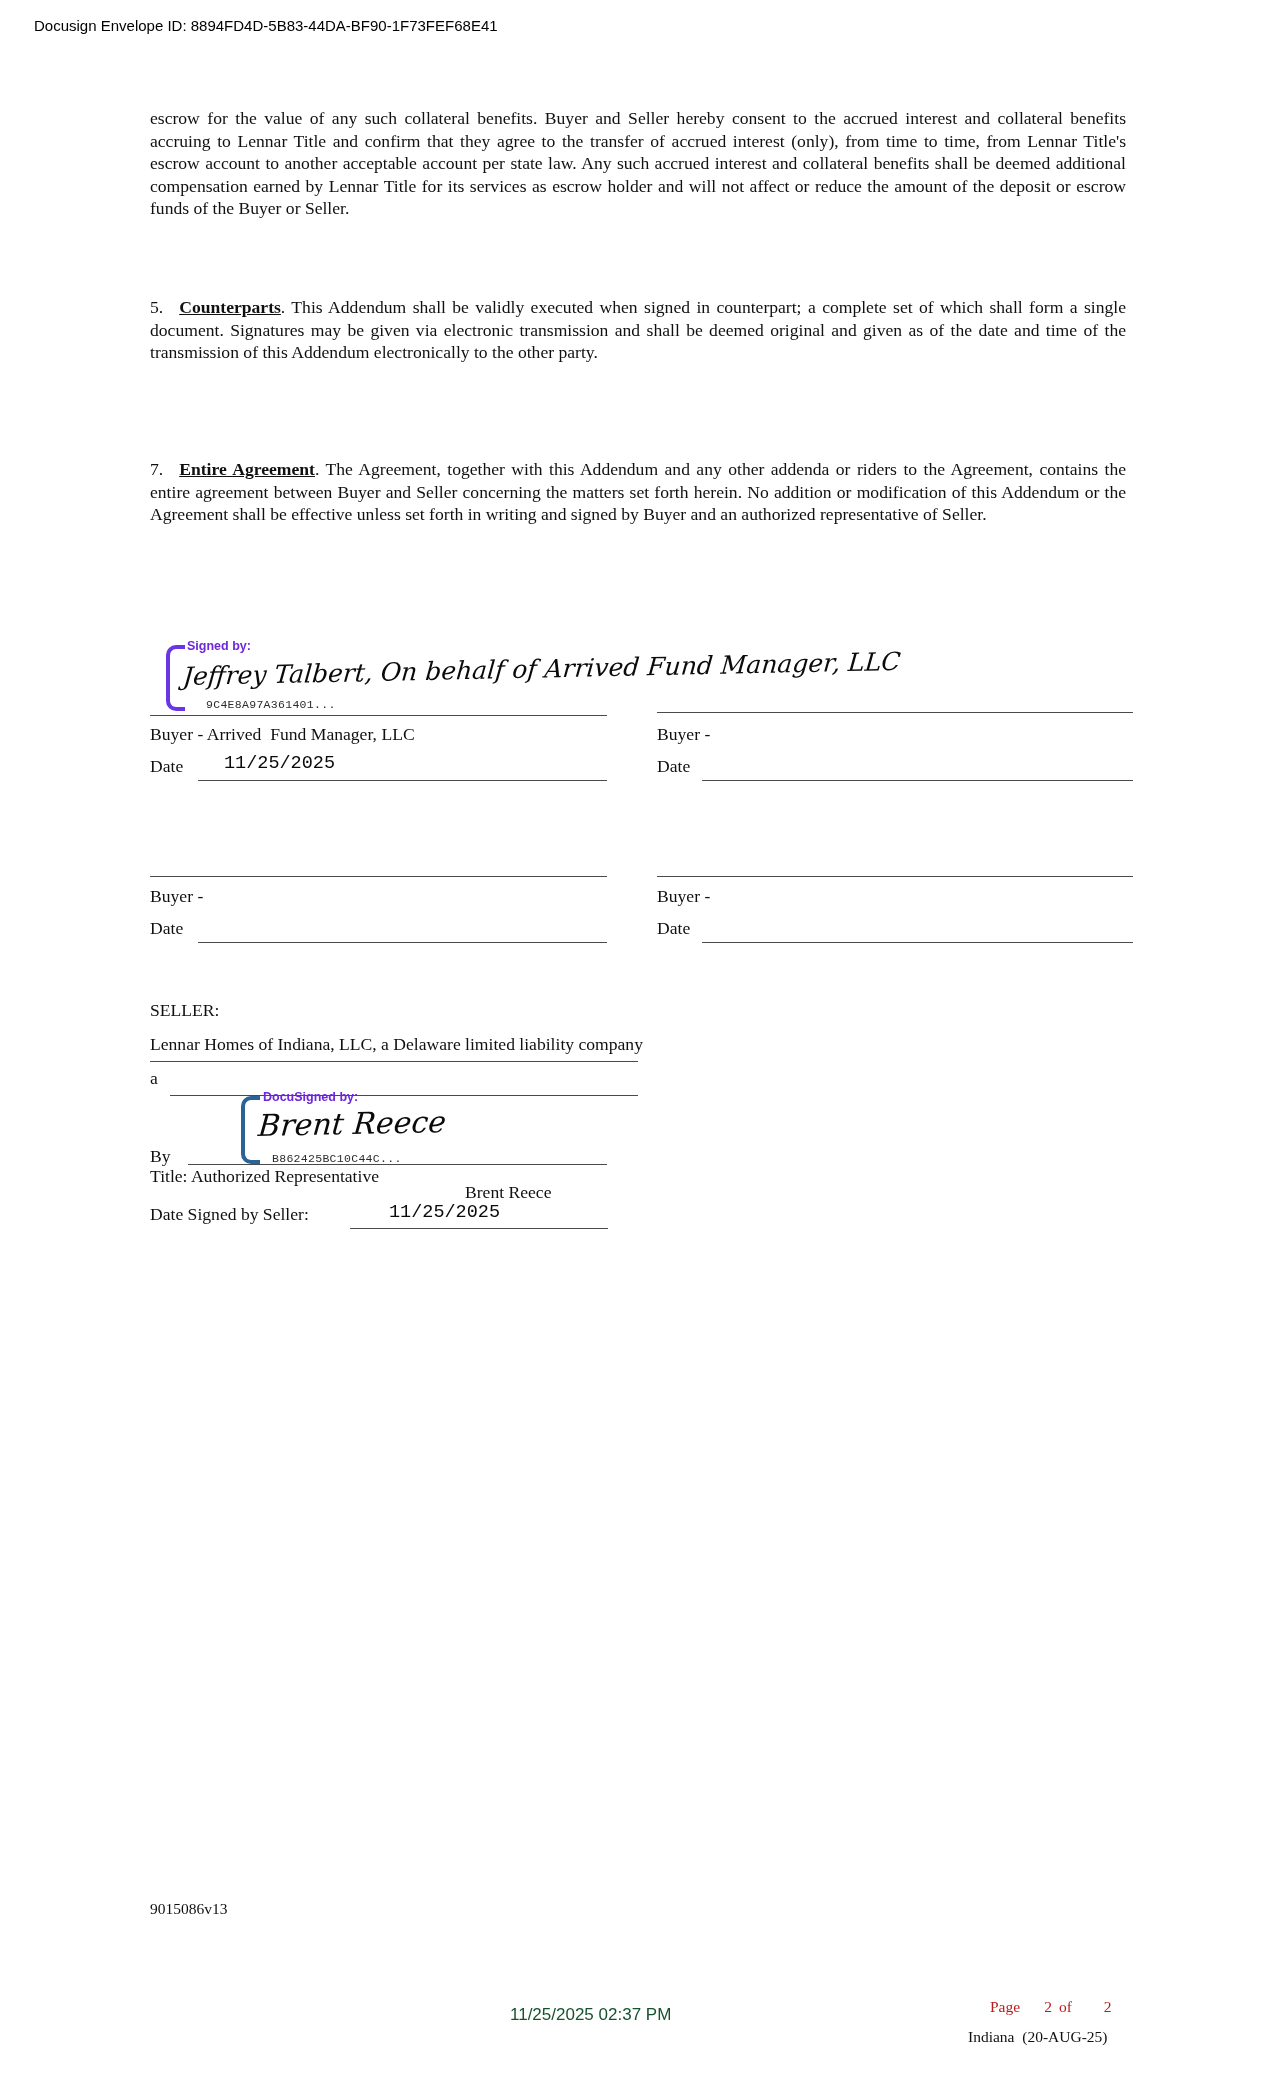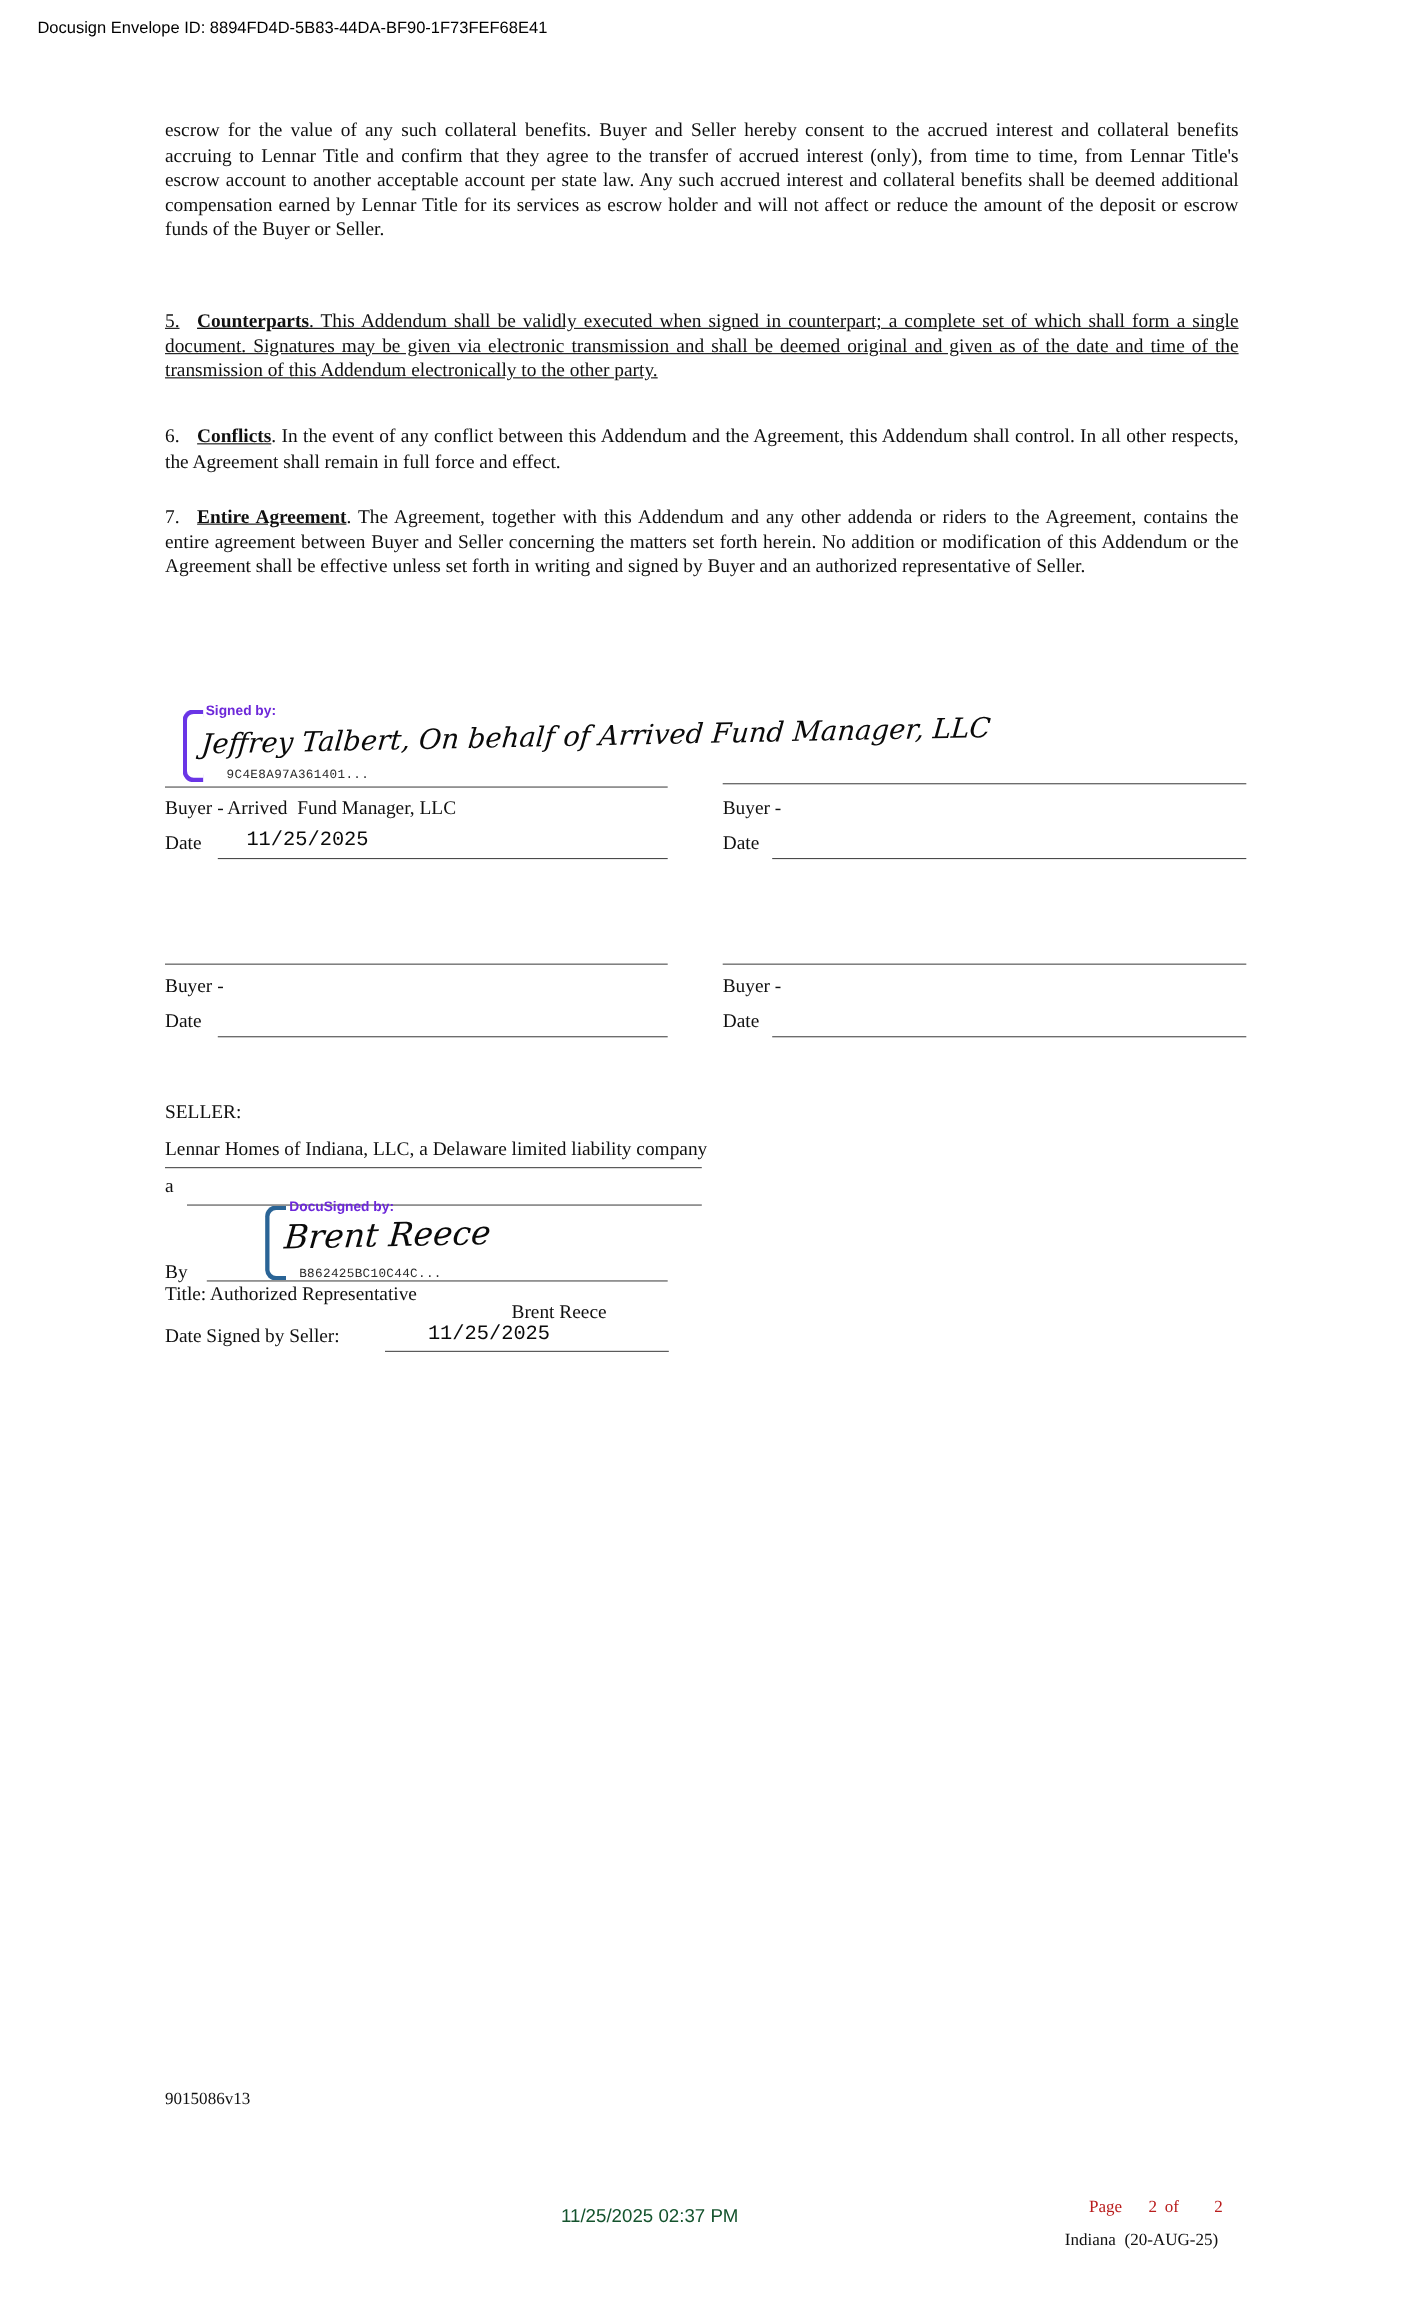--- a/index.html
+++ b/index.html
@@ -41,27 +41,24 @@
 <body>
 
 <div class="page">
 
   <div class="env">Docusign Envelope ID: 8894FD4D-5B83-44DA-BF90-1F73FEF68E41</div>
 
   <div class="para" style="top:107px;">
     <span>escrow for the value of any such collateral benefits. Buyer and Seller hereby consent to the accrued interest and collateral benefits accruing to Lennar Title and confirm that they agree to the transfer of accrued interest (only), from time to time, from Lennar Title's escrow account to another acceptable account per state law. Any such accrued interest and collateral benefits shall be deemed additional compensation earned by Lennar Title for its services as escrow holder and will not affect or reduce the amount of the deposit or escrow funds of the Buyer or Seller.</span>
   </div>
 
-  <div class="para" style="top:280px;text-decoration:underline;">
+  <div class="para" style="top:296px;">
     <span>5.</span><span class="sec-head">Counterparts</span><span>.  This Addendum shall be validly executed when signed in counterpart; a complete set of which shall form a single document. Signatures may be given via electronic transmission and shall be deemed original and given as of the date and time of the transmission of this Addendum electronically to the other party.</span>
   </div>
 
-  <div class="para" style="top:385px;">
-    <span>6.</span><span class="sec-head">Conflicts</span><span>.  In the event of any conflict between this Addendum and the Agreement, this Addendum shall control.  In all other respects, the Agreement shall remain in full force and effect.</span>
-  </div>
 
   <div class="para" style="top:458px;">
     <span>7.</span><span class="sec-head">Entire Agreement</span><span>.  The Agreement, together with this Addendum and any other addenda or riders to the Agreement, contains the entire agreement between Buyer and Seller concerning the matters set forth herein.  No addition or modification of this Addendum or the Agreement shall be effective unless set forth in writing and signed by Buyer and an authorized representative of Seller.</span>
   </div>
 
   <div class="bracket" style="left:166px; top:645px; height:58px;"></div>
   <div class="tag" style="left:187px; top:639px;">Signed by:</div>
   <div class="sig" style="left:182px; top:662px; font-size:25px;">Jeffrey Talbert, On behalf of Arrived Fund Manager, LLC</div>
   <div class="sid" style="left:206px; top:698px;">9C4E8A97A361401...</div>
 

